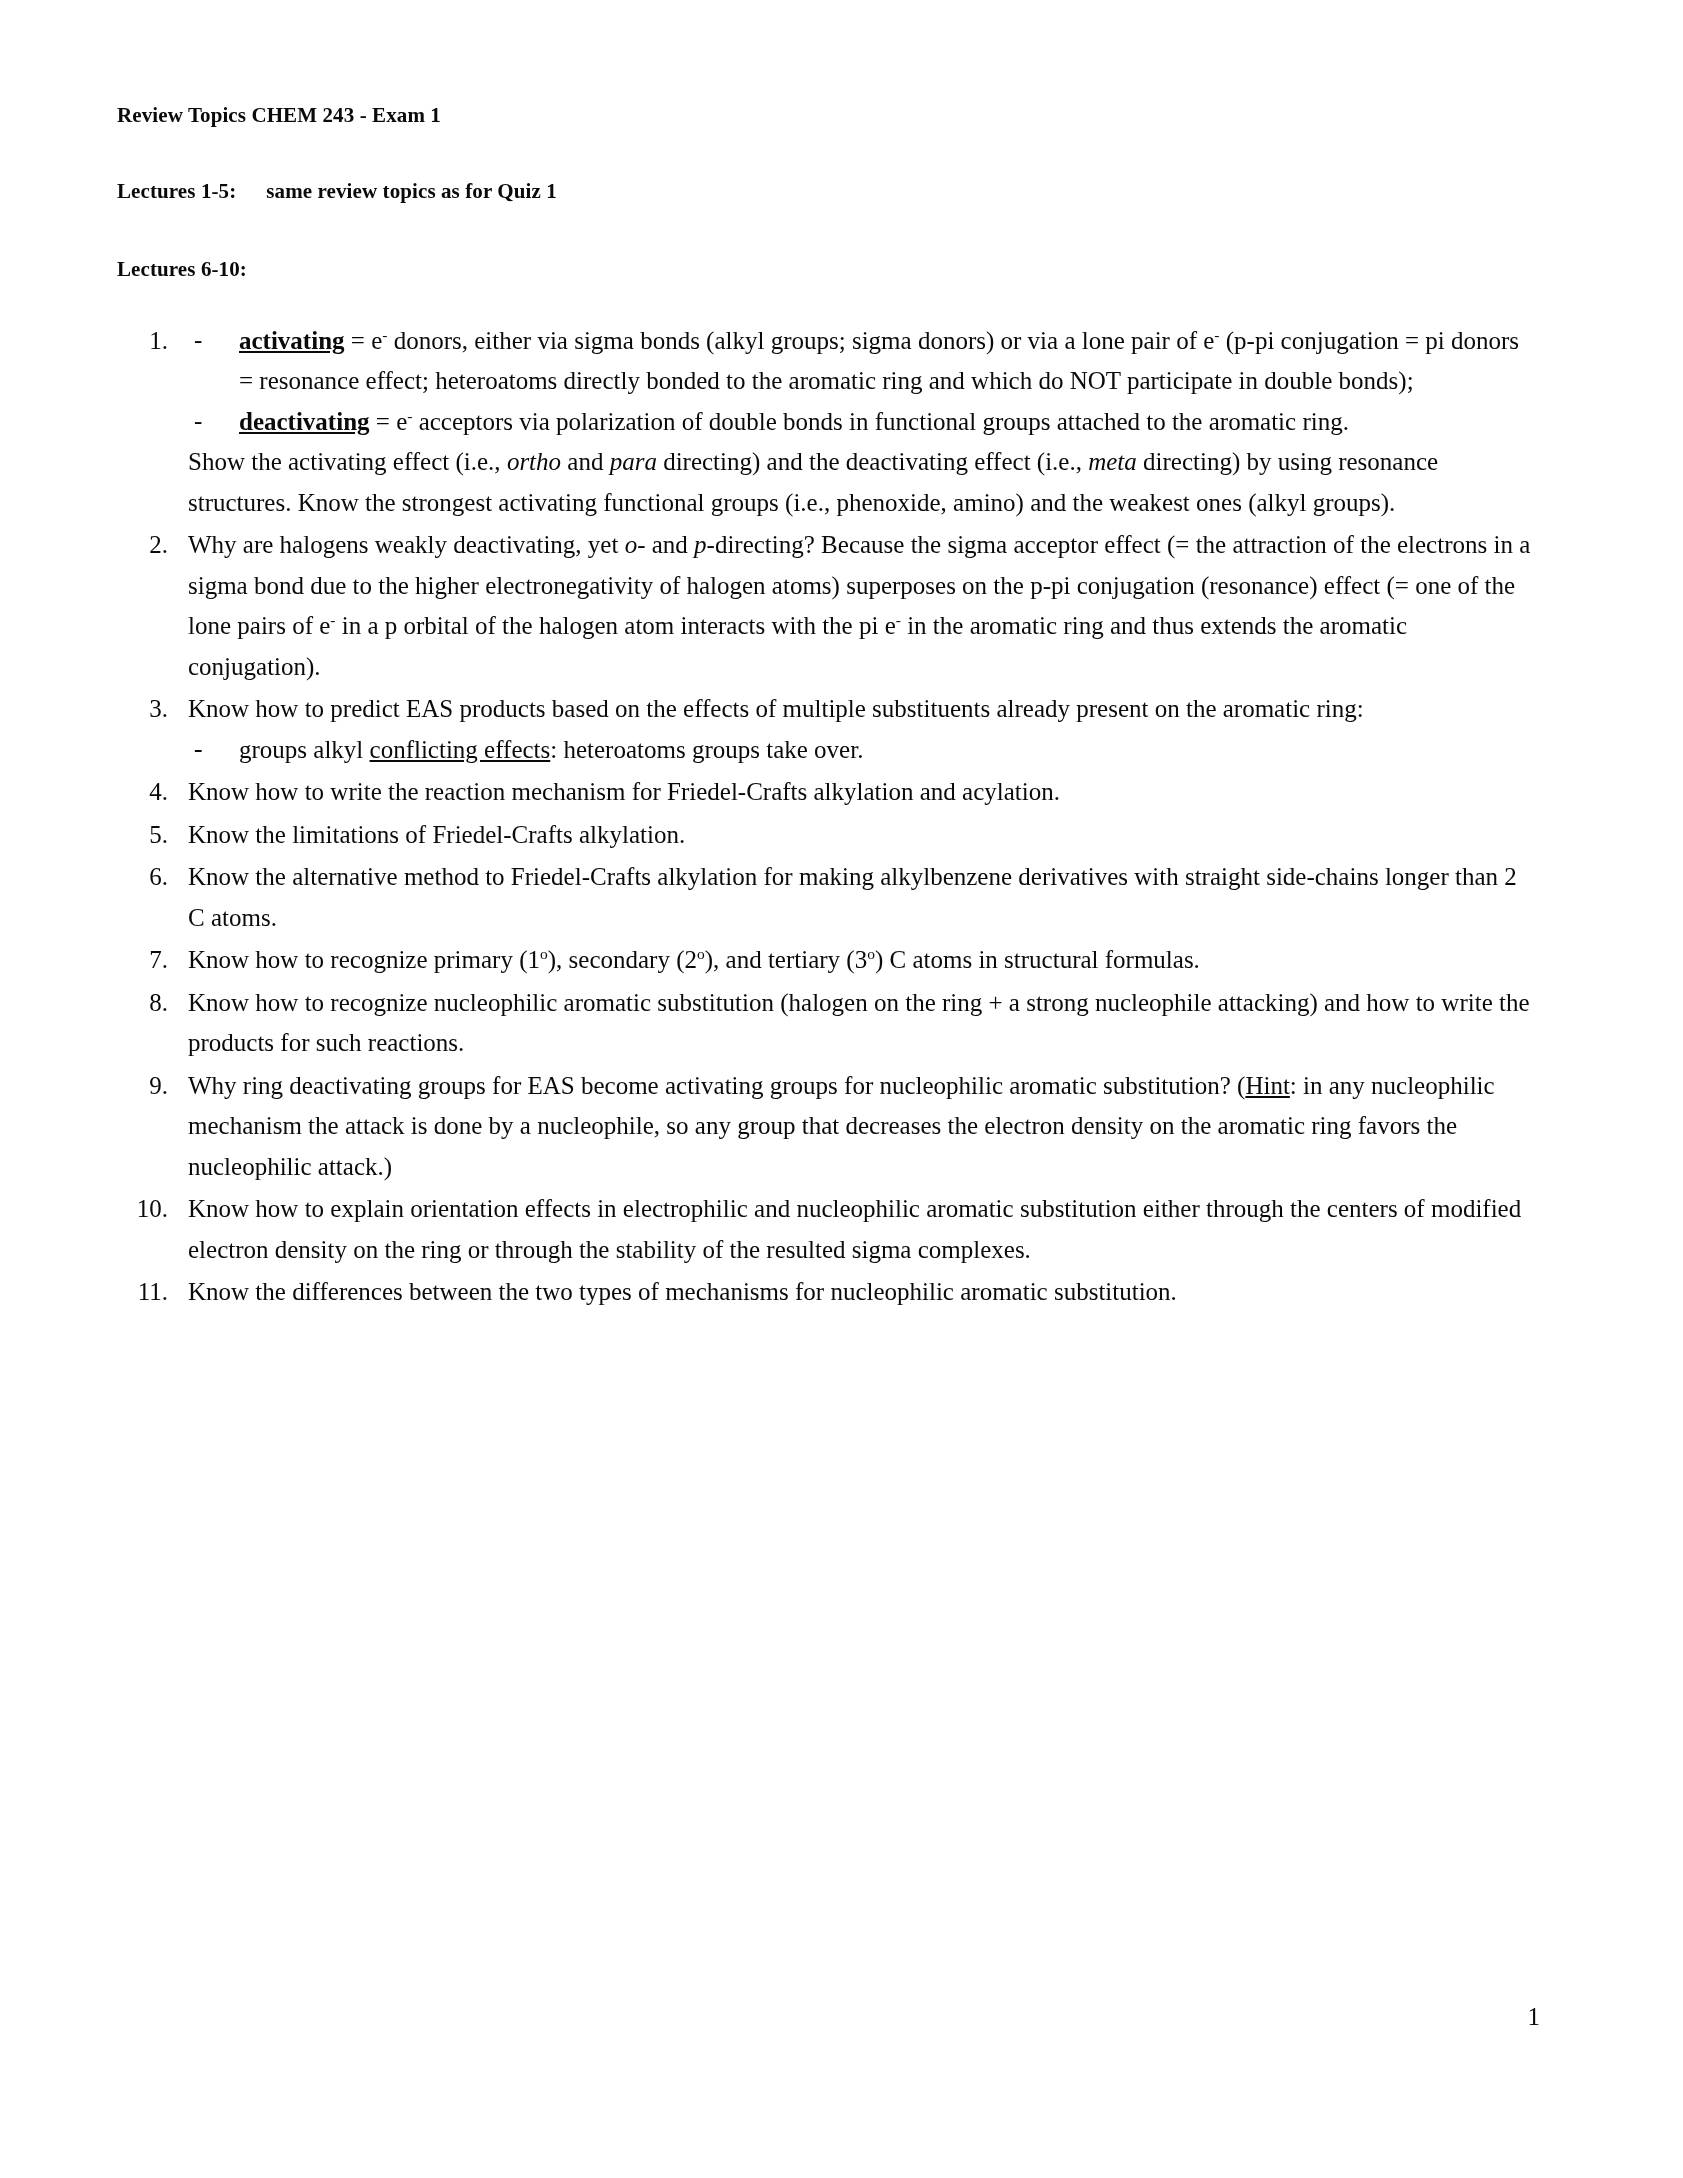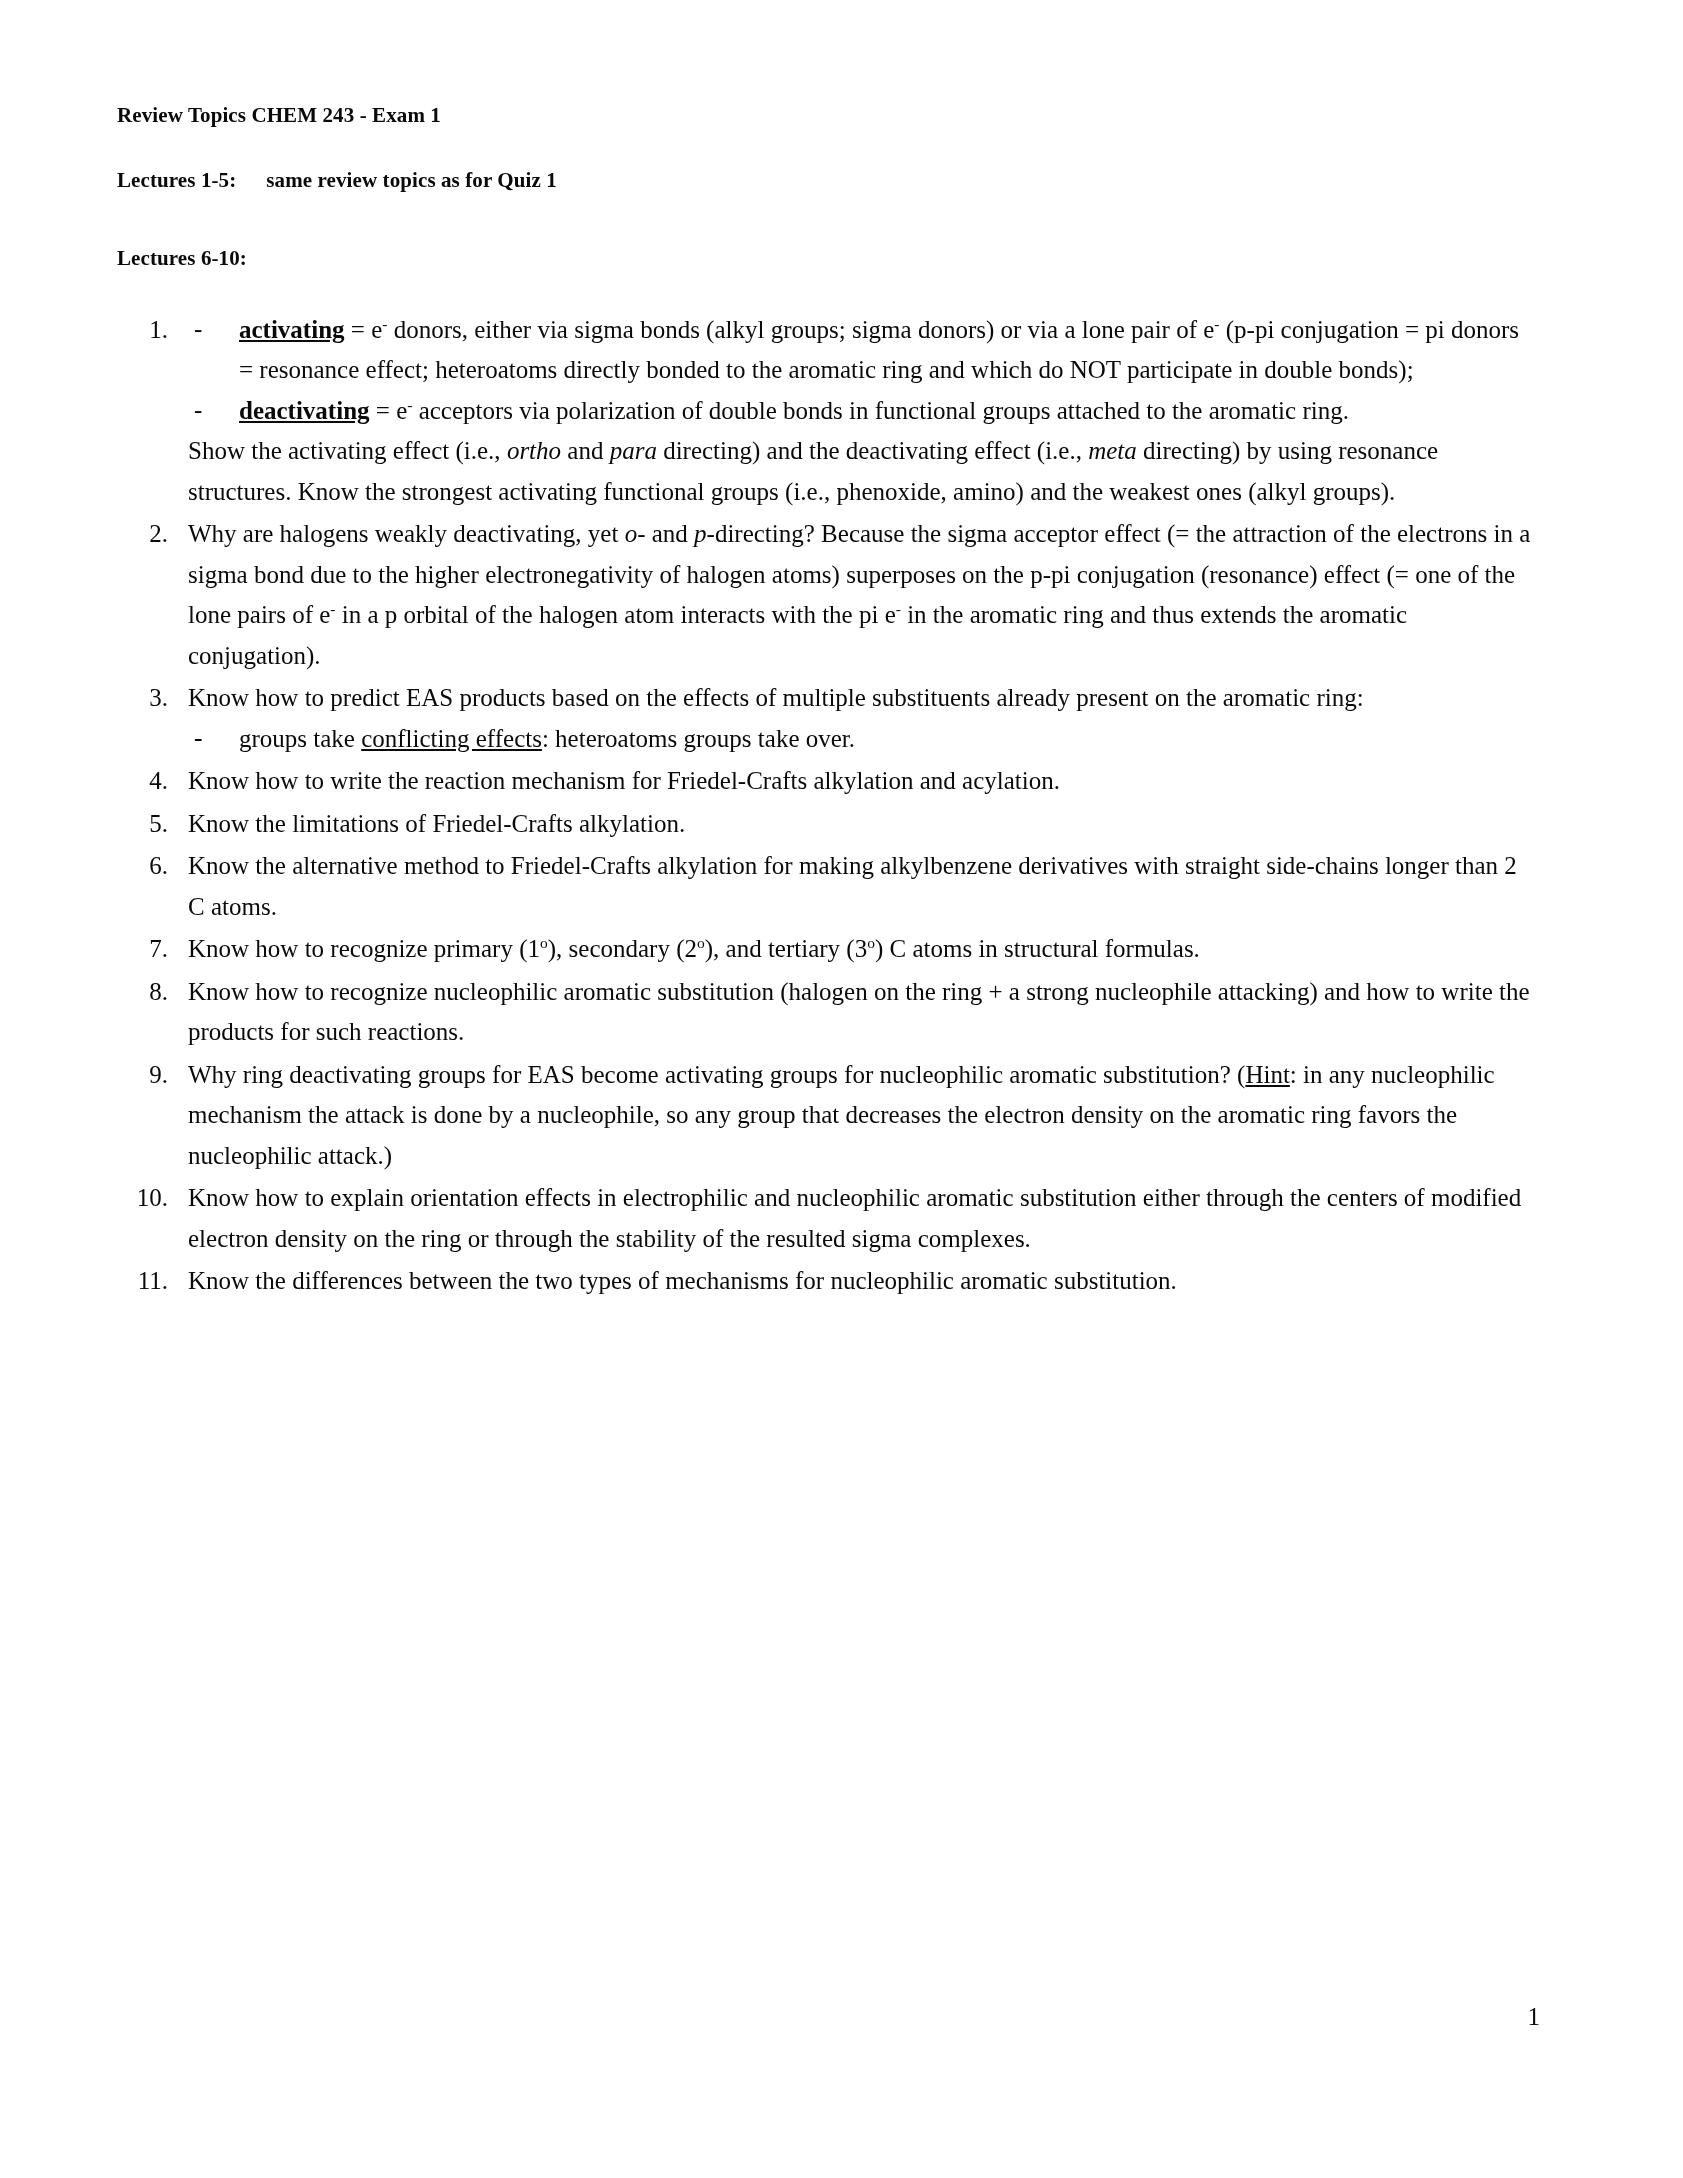--- a/index.html
+++ b/index.html
@@ -23,21 +23,21 @@
     padding: 103px 149px 0 117px;
   }
   
   .heading {
     font-weight: bold;
     font-size: 21px;
     letter-spacing: 0.1px;
     line-height: 1.2;
   }
   .h-title { margin: 0 0 0 0; }
-  .h-lect15 { margin: 40px 0 0 0; }
+  .h-lect15 { margin: 51px 0 0 0; }
   .h-lect610 { margin: 53px 0 0 0; }
   .gap-tab { display: inline-block; width: 30px; }
 
   
   ol.topics {
     list-style: none;
     margin: 38px 0 0 0;
     padding: 0;
     font-size: 25px;
     line-height: 1.62;
@@ -142,21 +142,21 @@
     <li>
       <span class="num">3.</span>
       <span class="body">
         <span>Know how to predict EAS products based on the effects of multiple substituents already present on the aromatic ring:</span>
         <ul class="sub">
           <li>
             <span class="dash">-</span>
           </li>
           <li>
             <span class="dash">-</span>
-            <span><span>groups take </span><span class="u">conflicting effects</span><span>:  heteroatoms groups take over.</span></span>
+            <span><span>groups alkyl </span><span class="u">conflicting effects</span><span>:  heteroatoms groups take over.</span></span>
           </li>
         </ul>
       </span>
     </li>
 
     <li>
       <span class="num">4.</span>
       <span class="body">Know how to write the reaction mechanism for Friedel-Crafts alkylation and acylation.</span>
     </li>
 

